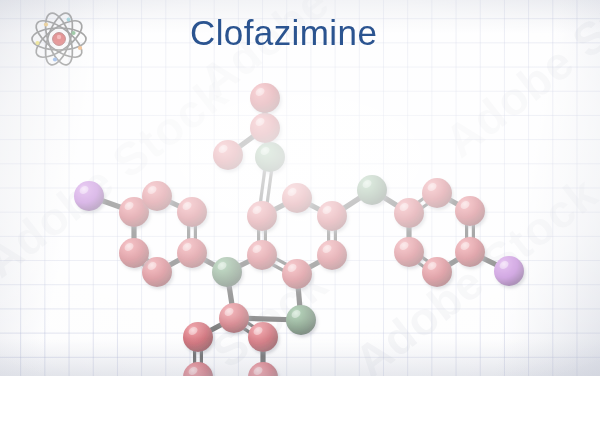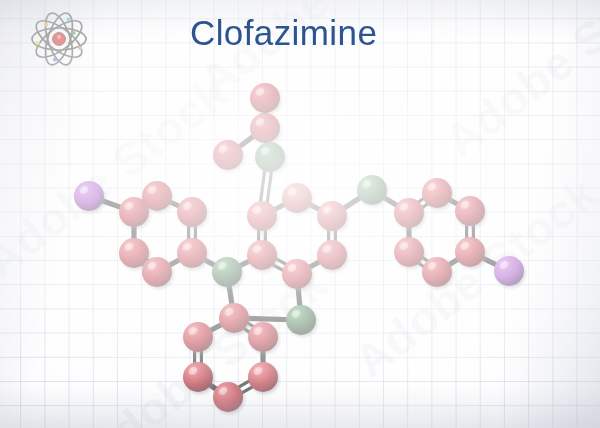--- a/index.html
+++ b/index.html
@@ -1,18 +1,18 @@
 <!DOCTYPE html>
 <html><head>
 <meta charset="utf-8">
 <style>
   html,body{margin:0;padding:0;background:#fff;}
   body{font-family:"Liberation Sans",sans-serif;}
   #stage{
-    position:relative;width:600px;height:428px;overflow:hidden;
+    position:relative;width:600px;height:376px;overflow:hidden;
     background:#e9eaee;
   }
   
   #sheet{
     position:absolute;inset:0;
     background-color:#fdfdfe;
     background-image:
       linear-gradient(to right, rgba(150,160,200,.38) 1px, transparent 1px),
       linear-gradient(to bottom, rgba(150,160,200,.38) 1px, transparent 1px);
     background-size:24.2px 24.2px;

